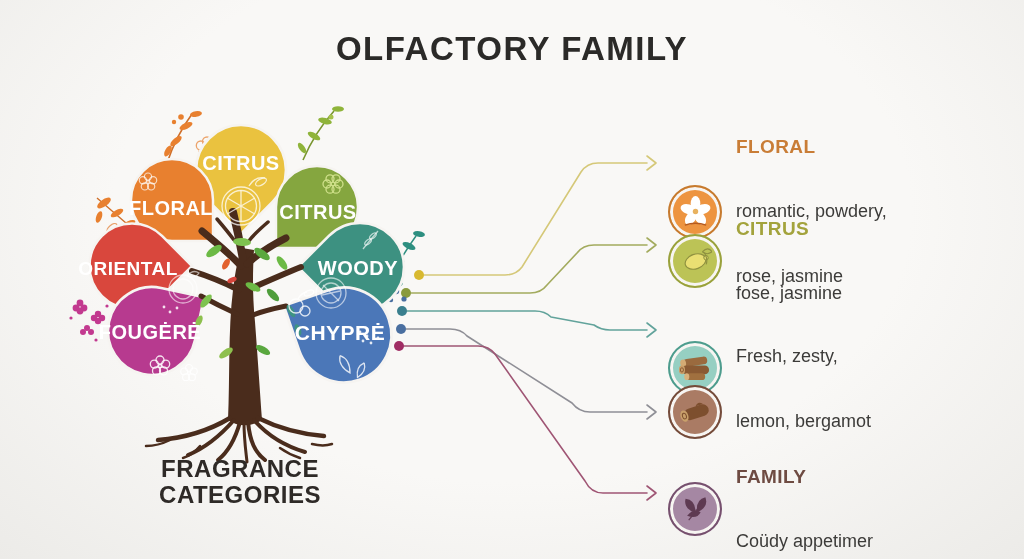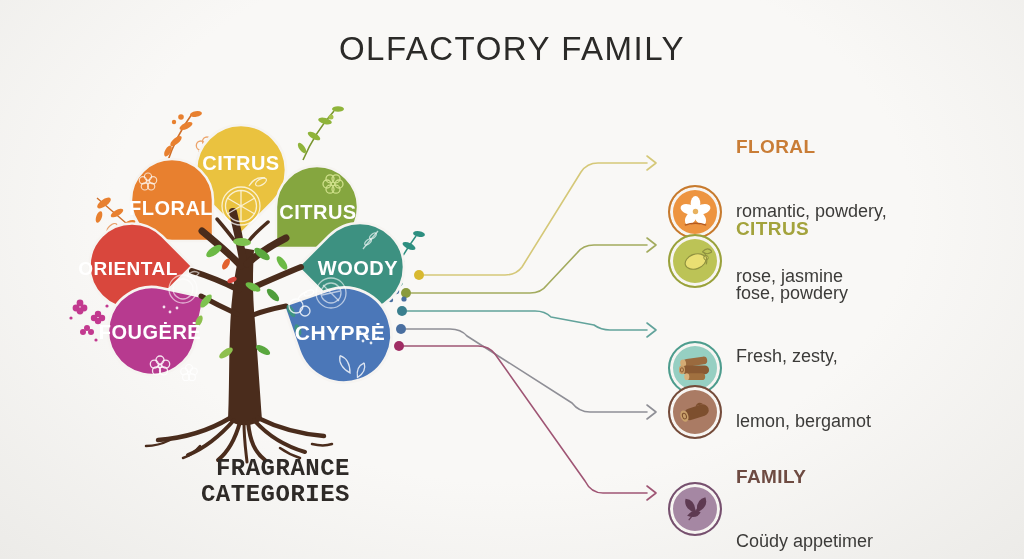--- a/index.html
+++ b/index.html
@@ -3,25 +3,25 @@
 <meta charset="utf-8">
 <style>
   html,body { margin:0; padding:0; background:#d8d6d3; }
   .canvas {
     position:relative; width:1024px; height:559px; overflow:hidden;
     background: radial-gradient(ellipse at 50% 38%, #f9f8f6 55%, #ecebe8 100%);
     font-family:"Liberation Sans", sans-serif;
   }
   .title {
     position:absolute; top:30px; left:0; width:1024px; text-align:center;
-    font-size:33px; font-weight:normal; letter-spacing:1.5px; color:#2b2a28;
+    font-size:33px; font-weight:bold; letter-spacing:1.5px; color:#2b2a28;
   }
   .tree-caption {
-    position:absolute; left:130px; top:456px; width:220px; text-align:right;
-    font-size:24px; font-weight:bold; color:#2e2a27; line-height:1.1; letter-spacing:.5px;font-family:Liberation Mono, monospace;
+    position:absolute; left:130px; top:456px; width:220px; text-align:center;
+    font-size:24px; font-weight:bold; color:#2e2a27; line-height:1.1; letter-spacing:.5px;
   }
   svg.scene { position:absolute; left:0; top:0; }
   .petal-label {
     font-family:"Liberation Sans", sans-serif; font-weight:bold; fill:#ffffff;
     letter-spacing:.5px;
   }
   .legend-item { position:absolute; left:668px; display:flex; align-items:center; gap:14px; }
   .lcircle {
     width:54px; height:54px; border-radius:50%; border:2.5px solid #888;
     box-shadow: inset 0 0 0 3px #f7f5f2;
@@ -345,21 +345,21 @@
         <g transform="rotate(-20)">
           <ellipse rx="11" ry="7.5" fill="#e9df72" stroke="#8f9140" stroke-width="1.2"></ellipse>
           <circle cx="11.5" cy="0" r="2.2" fill="#e9df72" stroke="#8f9140" stroke-width="1"></circle>
         </g>
         <path d="M7,-10 Q13,-16 17,-10 Q12,-6 7,-10" fill="none" stroke="#8f9140" stroke-width="1.2"></path>
         <path d="M9,-9 Q13,-3 11,3" fill="none" stroke="#8f9140" stroke-width="1.2"></path>
       </svg>
     </div>
     <div class="ltext">
       <div class="ltitle" style="color:#a3a33c">CITRUS</div>
-      <div class="ldesc">fose, powdery</div>
+      <div class="ldesc">fose, jasmine</div>
 
     </div>
   </div>
 
   <div class="legend-item" style="top:303px">
     <div class="lcircle" style="background:#96cfc2;border-color:#4d9c8d">
       <svg viewBox="-17 -17 34 34">
         <g transform="rotate(-8)">
           <rect x="-12" y="-10" width="25" height="8" rx="4" fill="#9a6a3e"></rect>
           <ellipse cx="-12" cy="-6" rx="3" ry="4" fill="#d4ab74"></ellipse>

